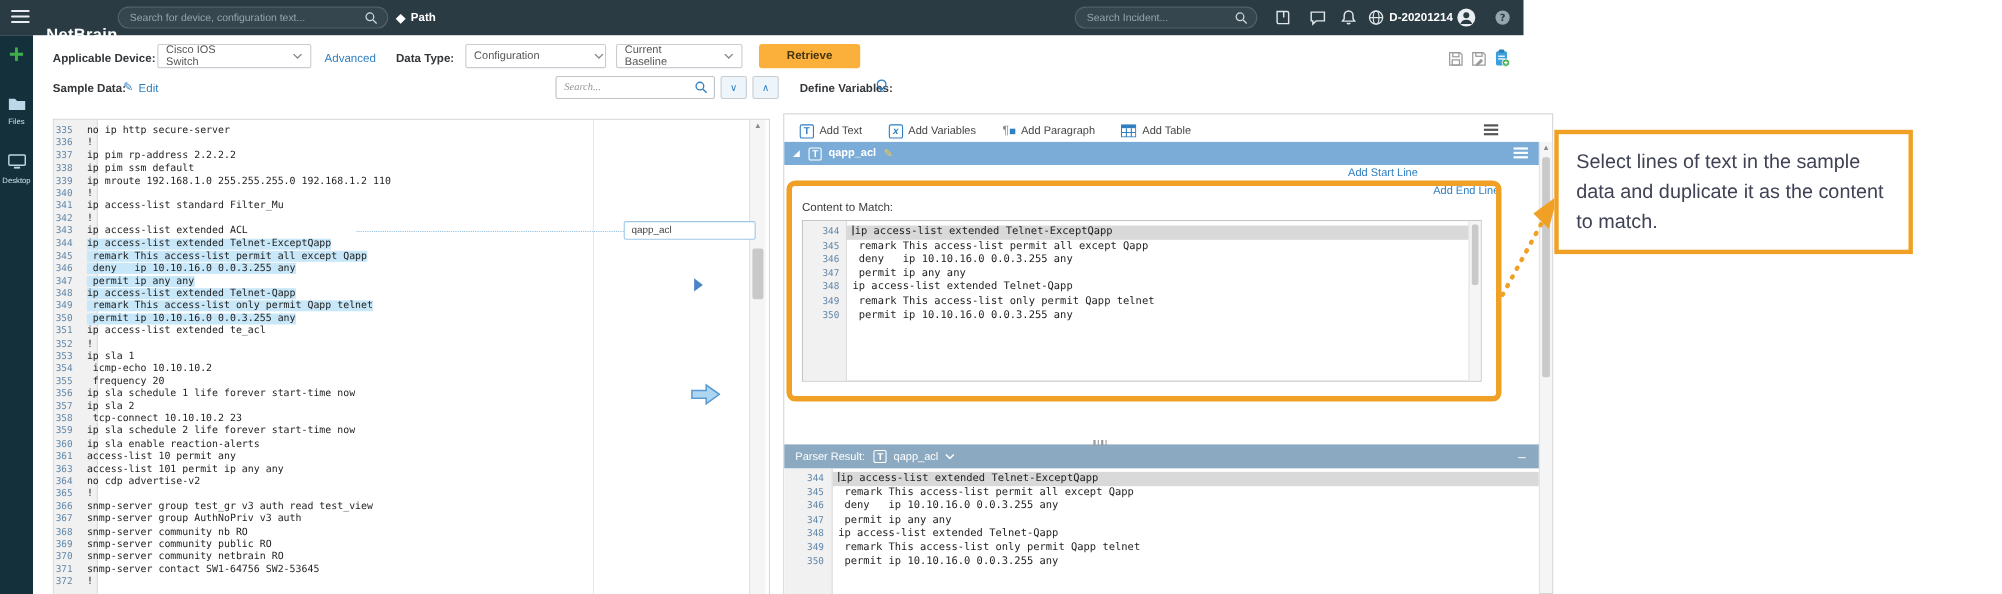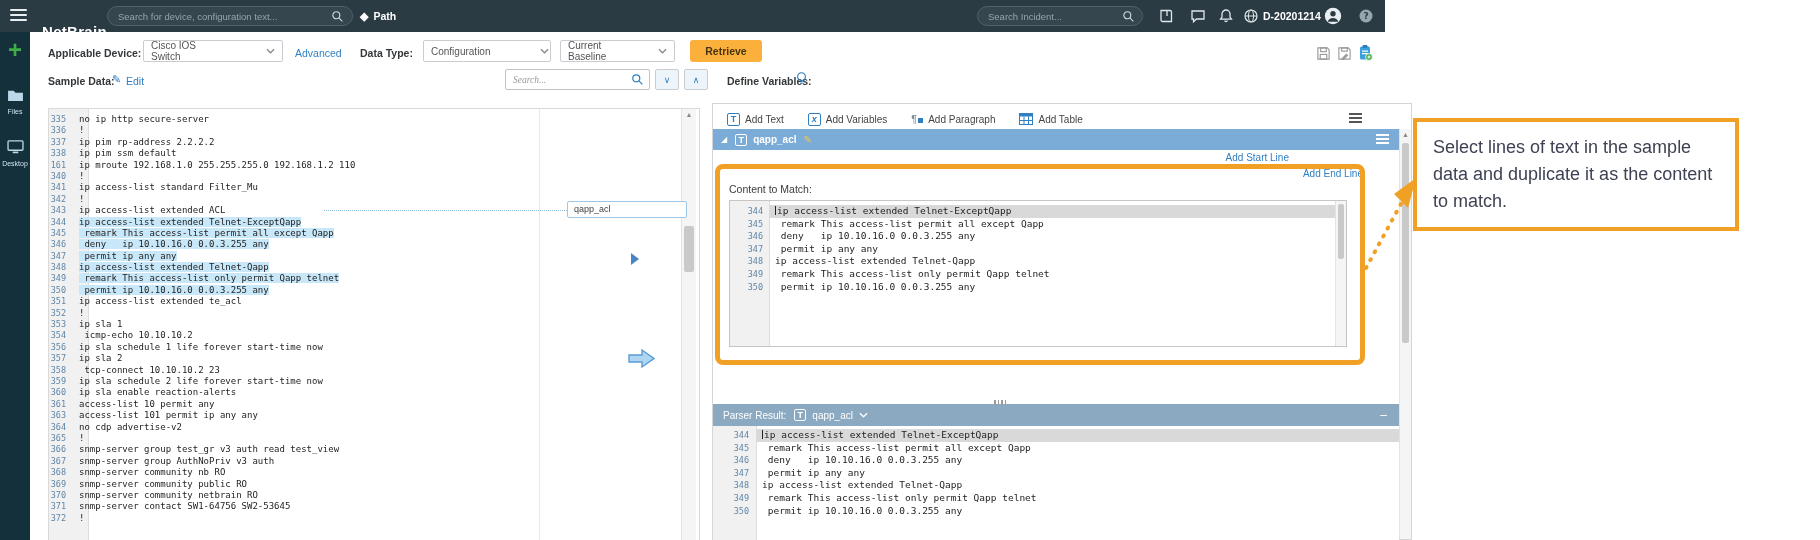--- a/index.html
+++ b/index.html
@@ -25,21 +25,21 @@
   .sidebar{position:absolute;left:0;top:32px;width:30px;height:508px;background:#14303b;}
   .plusbtn{position:absolute;left:0;top:6px;width:30px;text-align:center;color:#3fae49;font-size:24px;font-weight:bold;line-height:24px;cursor:pointer;}
   .sideitem{position:absolute;left:0;width:30px;text-align:center;cursor:pointer;}
   .sideitem .lbl{display:block;color:#cfe3ee;font-size:7px;margin-top:2px;}
 
   
   .flabel{position:absolute;font-size:10.5px;font-weight:bold;color:#33373a;}
   .selectbox{position:absolute;height:22px;border:1px solid #c9cdd1;border-radius:2px;background:#fff;display:flex;align-items:center;justify-content:space-between;padding:0 7px;font-size:10px;color:#555;cursor:pointer;gap:44px;}
   .chev{width:9px;height:6px;flex:none;margin-left:6px;}
   .link{color:#2f7fc1;font-size:10.5px;cursor:pointer;text-decoration:none;}
-  .retrieve{position:absolute;left:643px;top:40px;width:72px;height:22px;background:#fbb03c;border:none;border-radius:3px;font-size:10.5px;font-weight:bold;color:#453510;cursor:pointer;font-family:"Liberation Sans",sans-serif;}
+  .retrieve{position:absolute;left:643px;top:40px;width:92px;height:22px;background:#fbb03c;border:none;border-radius:3px;font-size:10.5px;font-weight:bold;color:#453510;cursor:pointer;font-family:"Liberation Sans",sans-serif;}
 
   
   .searchbox{position:absolute;left:505px;top:69px;width:145px;height:21px;border:1px solid #bfc4c9;border-radius:2px;background:#fff;display:flex;align-items:center;padding:0 5px;}
   .searchbox input{flex:1;border:none;outline:none;font-size:9.5px;font-style:italic;color:#555;font-family:"Liberation Serif",serif;background:transparent;}
   .searchbox input::placeholder{color:#999;}
   .findbtn{position:absolute;top:69px;width:24px;height:21px;border:1px solid #c9cdd1;border-radius:2px;background:#eef5fa;color:#2f7fc1;font-size:9px;text-align:center;line-height:20px;cursor:pointer;}
 
   
   .panel{position:absolute;background:#fff;border:1px solid #d9d9d9;}
   .codewrap{position:absolute;left:0;top:0;right:0;bottom:0;overflow:hidden;}
@@ -239,21 +239,21 @@
         </div>
         <div class="crow">
           <span class="ln">337</span>
           <span class="ct"><span class="tx">ip pim rp-address 2.2.2.2</span></span>
         </div>
         <div class="crow">
           <span class="ln">338</span>
           <span class="ct"><span class="tx">ip pim ssm default</span></span>
         </div>
         <div class="crow">
-          <span class="ln">161</span>
+          <span class="ln">339</span>
           <span class="ct"><span class="tx">ip mroute 192.168.1.0 255.255.255.0 192.168.1.2 110</span></span>
         </div>
         <div class="crow">
           <span class="ln">340</span>
           <span class="ct"><span class="tx">!</span></span>
         </div>
         <div class="crow">
           <span class="ln">341</span>
           <span class="ct"><span class="tx">ip access-list standard Filter_Mu</span></span>
         </div>
@@ -301,20 +301,24 @@
           <span class="ln">352</span>
           <span class="ct"><span class="tx">!</span></span>
         </div>
         <div class="crow">
           <span class="ln">353</span>
           <span class="ct"><span class="tx">ip sla 1</span></span>
         </div>
         <div class="crow">
           <span class="ln">354</span>
           <span class="ct"><span class="tx"> icmp-echo 10.10.10.2</span></span>
+        </div>
+        <div class="crow">
+          <span class="ln">355</span>
+          <span class="ct"><span class="tx"> frequency 20</span></span>
         </div>
         <div class="crow">
           <span class="ln">356</span>
           <span class="ct"><span class="tx">ip sla schedule 1 life forever start-time now</span></span>
         </div>
         <div class="crow">
           <span class="ln">357</span>
           <span class="ct"><span class="tx">ip sla 2</span></span>
         </div>
         <div class="crow">

